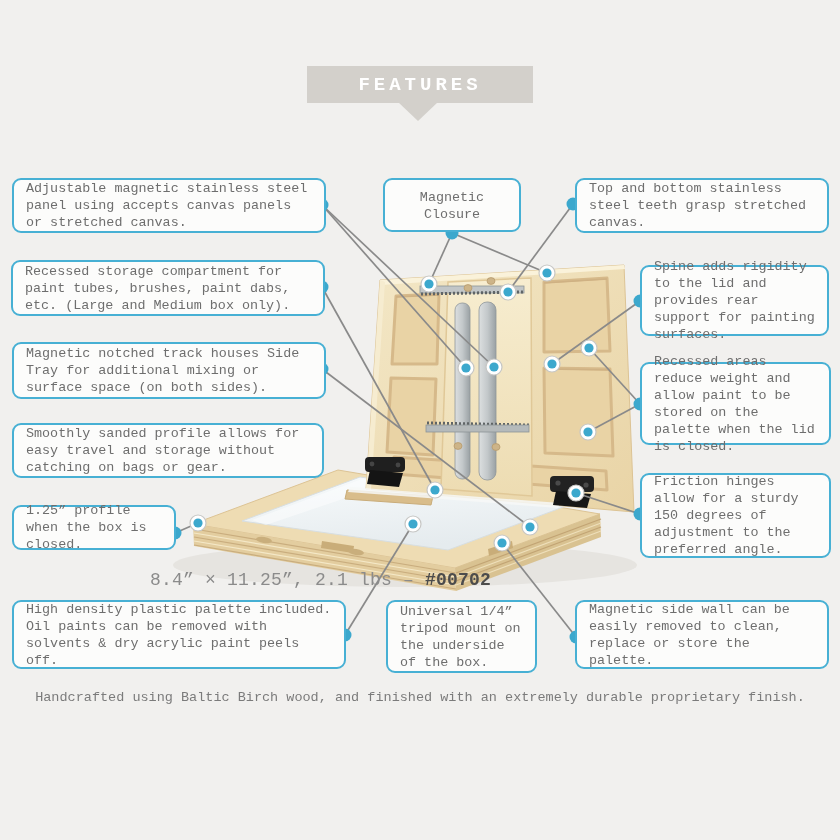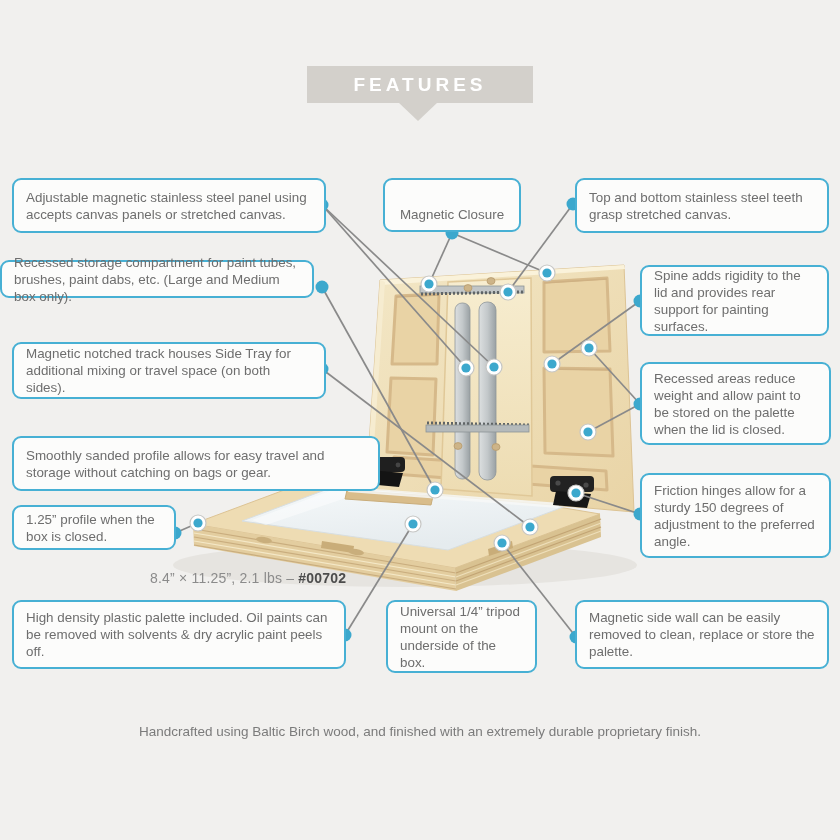--- a/index.html
+++ b/index.html
@@ -4,21 +4,21 @@
 <style>
   :root{
     --accent:#47b0d4;
     --banner:#d3d0cb;
     --dot:#3ca8cd;
     --line:#8a8a8a;
   }
   html,body{margin:0;padding:0;background:#f1f0ee;}
   #stage{
     position:relative;width:840px;height:840px;background:#f1f0ee;
-    font-family:Liberation Sans, sans-serif;overflow:hidden;
+    font-family:Liberation Mono, monospace;overflow:hidden;
   }
   #product-svg{position:absolute;left:0;top:0;z-index:1;}
   .banner{
     position:absolute;left:307px;top:66px;width:226px;height:37px;
     background:var(--banner);display:flex;align-items:center;justify-content:center;z-index:2;
   }
   .banner-title{color:#ffffff;font-weight:bold;font-size:19px;letter-spacing:4px;}
   .banner-pointer{
     position:absolute;left:398px;top:102px;width:0;height:0;z-index:2;
     border-left:20px solid transparent;border-right:20px solid transparent;
@@ -26,26 +26,26 @@
   }
   .callout{
     position:absolute;box-sizing:border-box;z-index:2;
     border:2px solid var(--accent);border-radius:9px;background:#fcfcfb;
     color:#6e6e6e;font-size:13.4px;line-height:17px;padding:7px 12px;
     display:flex;align-items:center;
   }
   .callout.center{justify-content:center;text-align:center;align-items:flex-end;}
   .caption{
     position:absolute;left:150px;top:570px;z-index:2;
-    font-size:14px;color:#8b8b8b;letter-spacing:.2px;
+    font-size:18px;color:#8b8b8b;letter-spacing:.2px;
   }
   .caption b{color:#4c4c4c;}
   .footer-note{
     position:absolute;left:0;right:0;top:690px;text-align:center;z-index:2;
-    font-size:13.5px;color:#7b7b7b;margin-top:34px;
+    font-size:13.5px;color:#7b7b7b;
   }
 </style>
 </head>
 <body>
 
 <div id="stage">
 
   <svg id="product-svg" width="840" height="840" viewBox="0 0 840 840">
     <defs>
       <linearGradient id="woodLid" x1="0" y1="0" x2="1" y2="1">
@@ -215,27 +215,27 @@
   </svg>
 
   <div class="banner">
     <span class="banner-title">FEATURES</span>
   </div>
   <div class="banner-pointer"></div>
 
   <div class="callout" style="left:12px;top:178px;width:314px;height:55px">
     <span>Adjustable magnetic stainless steel panel using accepts canvas panels or stretched canvas.</span>
     </div>
-  <div class="callout" style="left:0;top:260px;width:314px;height:38px">
+  <div class="callout" style="left:11px;top:260px;width:314px;height:56px">
     <span>Recessed storage compartment for paint tubes, brushes, paint dabs, etc. (Large and Medium box only).</span>
     </div>
   <div class="callout" style="left:12px;top:342px;width:314px;height:57px">
-    <span>Magnetic notched track houses Side Tray for additional mixing or travel space (on both sides).</span>
-    </div>
-  <div class="callout" style="left:12px;top:436px;width:368px;height:55px">
+    <span>Magnetic notched track houses Side Tray for additional mixing or surface space (on both sides).</span>
+    </div>
+  <div class="callout" style="left:12px;top:423px;width:312px;height:55px">
     <span>Smoothly sanded profile allows for easy travel and storage without catching on bags or gear.</span>
     </div>
   <div class="callout" style="left:12px;top:505px;width:164px;height:45px">
     <span>1.25” profile when the box is closed.</span>
     </div>
   <div class="callout" style="left:12px;top:600px;width:334px;height:69px">
     <span>High density plastic palette included. Oil paints can be removed with solvents &amp; dry acrylic paint peels off.</span>
     </div>
 
   <div class="callout center" style="left:383px;top:178px;width:138px;height:54px">

